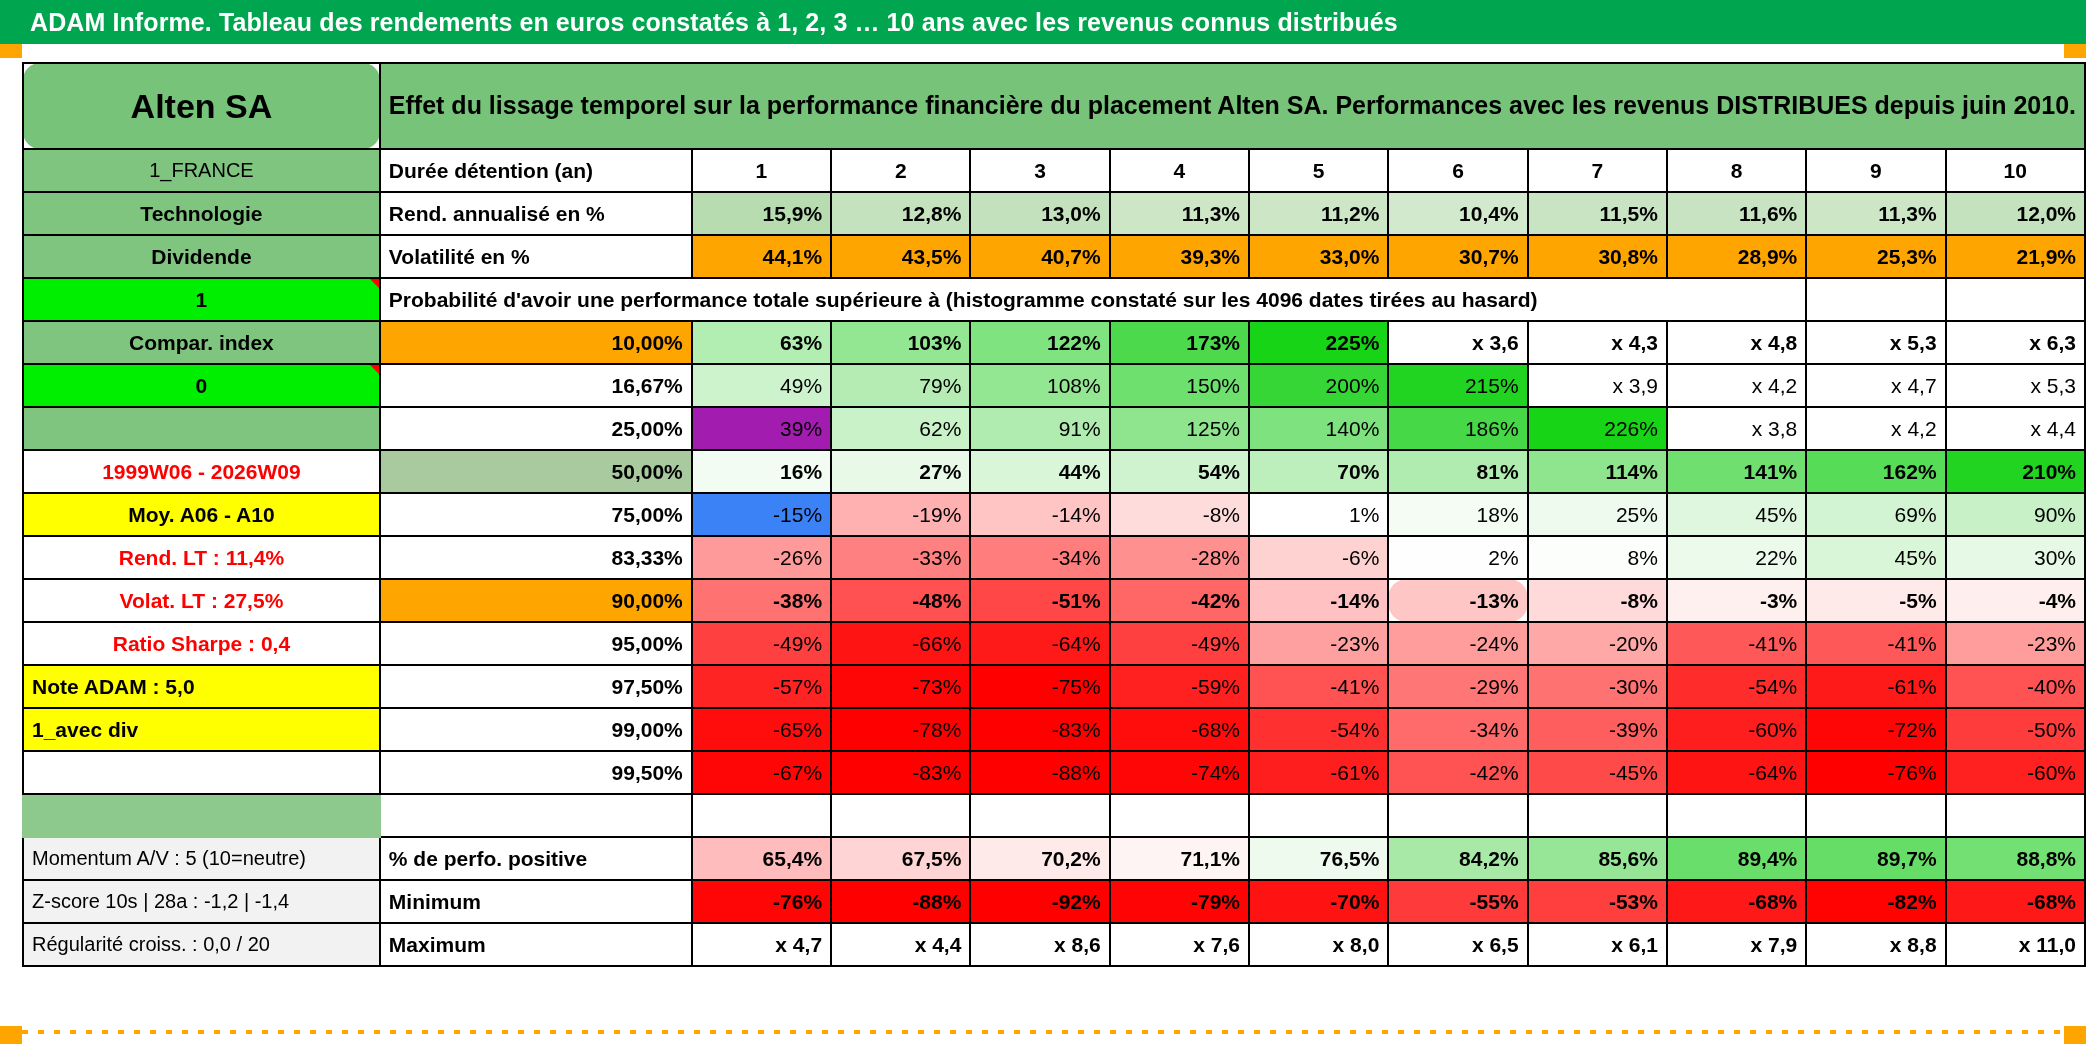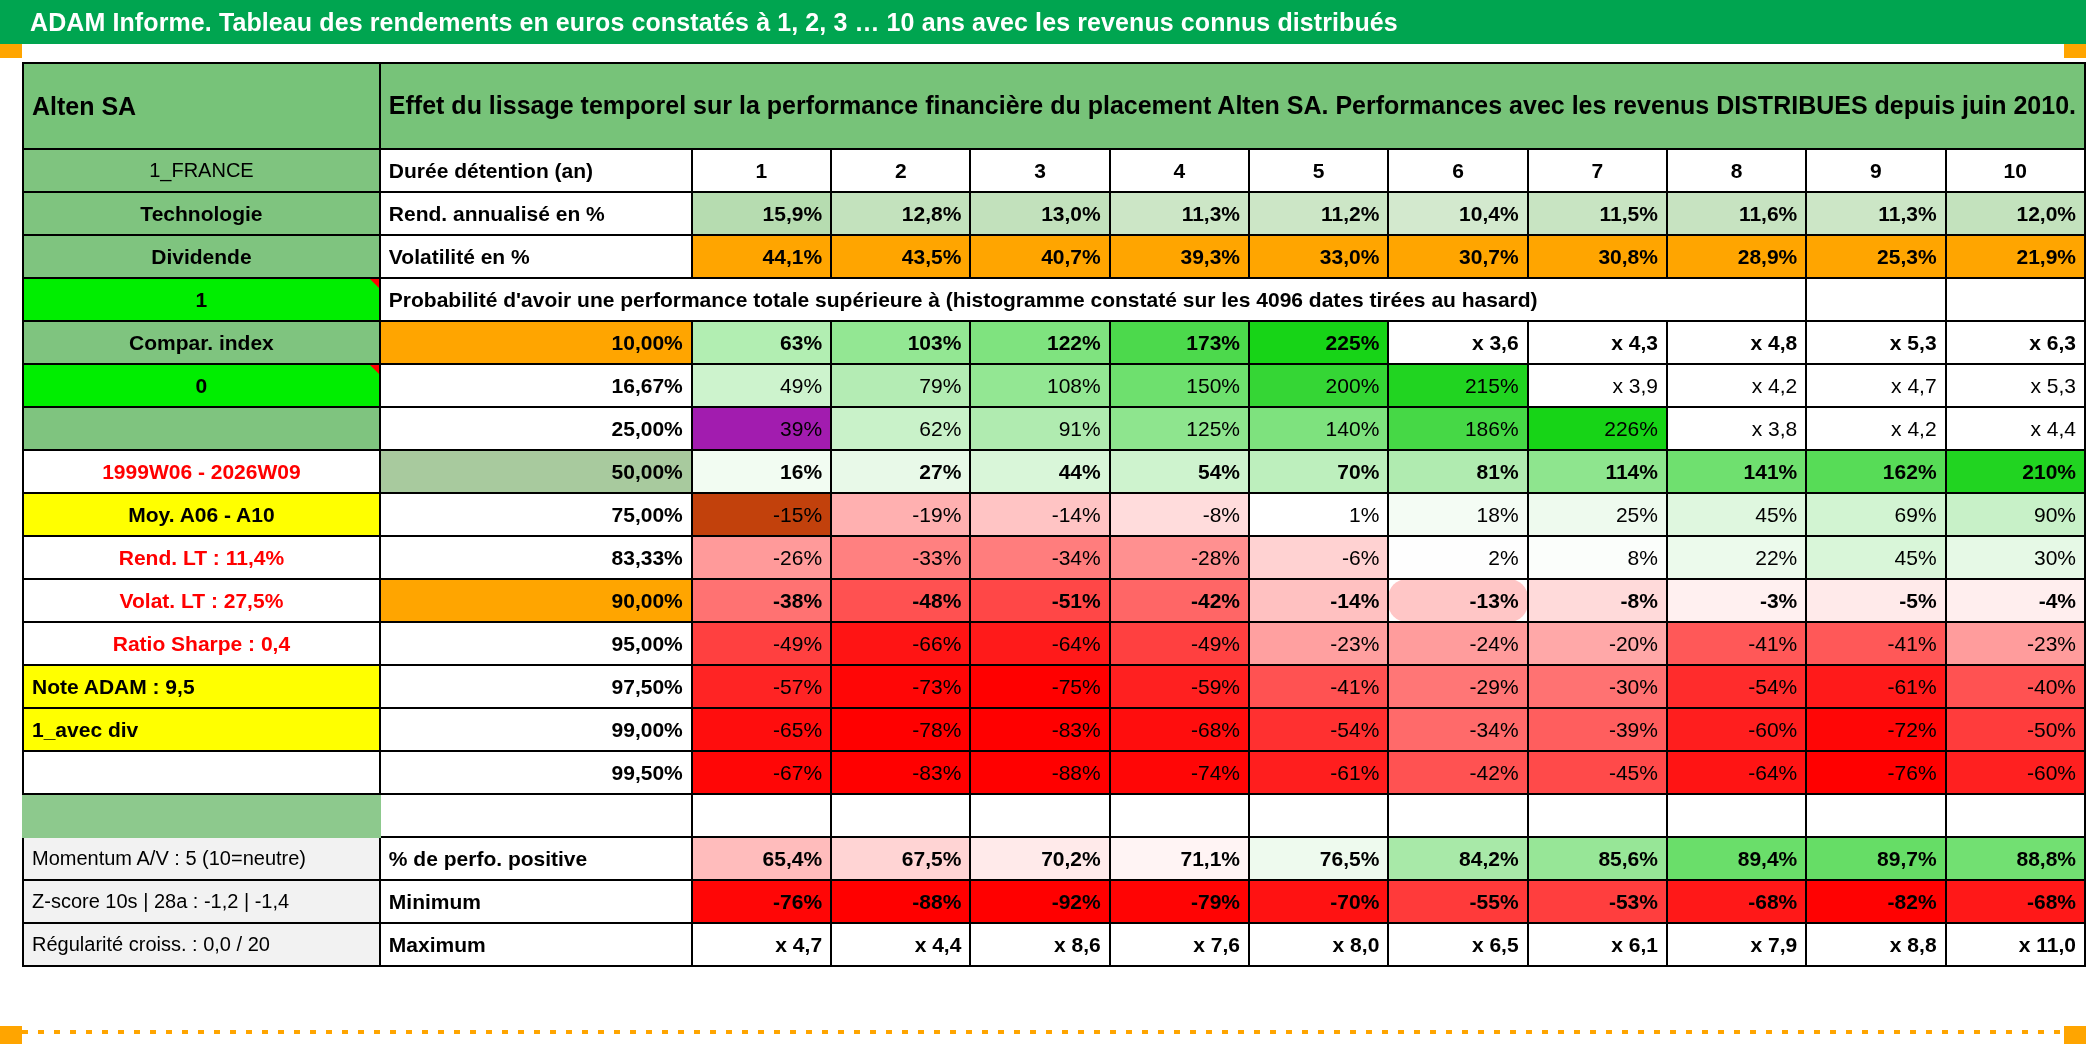--- a/index.html
+++ b/index.html
@@ -75,24 +75,25 @@
   .nofill  { background: #ffffff; }
   .hdr-title {
     font-size: 25px;
     font-weight: bold;
     background: #77c379;
     line-height: 1.35;
     white-space: normal;
     padding: 6px 12px;
   }
   .alten-cell {
-    font-size: 25px;
+    font-size: 34px;
     font-weight: bold;
     background: #77c379;
-    text-align: left;
+    text-align: center;
+    border-radius: 17px;
   }
   .sep-row td { border: none; height: 10px; padding: 0; background: #ffffff; }
   .sep-row td.greenbit { background: #8dc98d; border: 2px solid #8dc98d; }
   .yellow  { background: #ffff00; font-weight: bold; }
   .orange  { background: #ffa500; font-weight: bold; }
   .lightgrey { background: #f2f2f2; }
   
   .bottom-strip {
     position: absolute;
     left: 0; bottom: 0px;
@@ -257,21 +258,21 @@
       <td class="right bold" style="background:#b0ebb0;">81%</td>
       <td class="right bold" style="background:#8ee58e;">114%</td>
       <td class="right bold" style="background:#6fe06f;">141%</td>
       <td class="right bold" style="background:#57dc57;">162%</td>
       <td class="right bold" style="background:#21d421;">210%</td>
     </tr>
 
     <tr>
       <td class="yellow center">Moy. A06 - A10</td>
       <td class="right bold">75,00%</td>
-      <td class="right" style="background:#c2410c;">-15%</td>
+      <td class="right" style="background:#3b82f6;">-15%</td>
       <td class="right" style="background:#ffb0b0;">-19%</td>
       <td class="right" style="background:#ffc4c4;">-14%</td>
       <td class="right" style="background:#ffdcdc;">-8%</td>
       <td class="right" style="background:#ffffff;">1%</td>
       <td class="right" style="background:#f4fcf4;">18%</td>
       <td class="right" style="background:#eefaee;">25%</td>
       <td class="right" style="background:#dff7df;">45%</td>
       <td class="right" style="background:#d2f4d2;">69%</td>
       <td class="right" style="background:#c8f1c8;">90%</td>
     </tr>
@@ -315,21 +316,21 @@
       <td class="right" style="background:#ff4040;">-49%</td>
       <td class="right" style="background:#ffa0a0;">-23%</td>
       <td class="right" style="background:#ff9c9c;">-24%</td>
       <td class="right" style="background:#ffa8a8;">-20%</td>
       <td class="right" style="background:#ff5858;">-41%</td>
       <td class="right" style="background:#ff5858;">-41%</td>
       <td class="right" style="background:#ff9c9c;">-23%</td>
     </tr>
 
     <tr>
-      <td class="yellow left">Note ADAM : 9,5</td>
+      <td class="yellow left">Note ADAM : 5,0</td>
       <td class="right bold">97,50%</td>
       <td class="right" style="background:#ff2424;">-57%</td>
       <td class="right" style="background:#ff0606;">-73%</td>
       <td class="right" style="background:#ff0000;">-75%</td>
       <td class="right" style="background:#ff2020;">-59%</td>
       <td class="right" style="background:#ff5252;">-41%</td>
       <td class="right" style="background:#ff7676;">-29%</td>
       <td class="right" style="background:#ff7272;">-30%</td>
       <td class="right" style="background:#ff2c2c;">-54%</td>
       <td class="right" style="background:#ff1a1a;">-61%</td>

